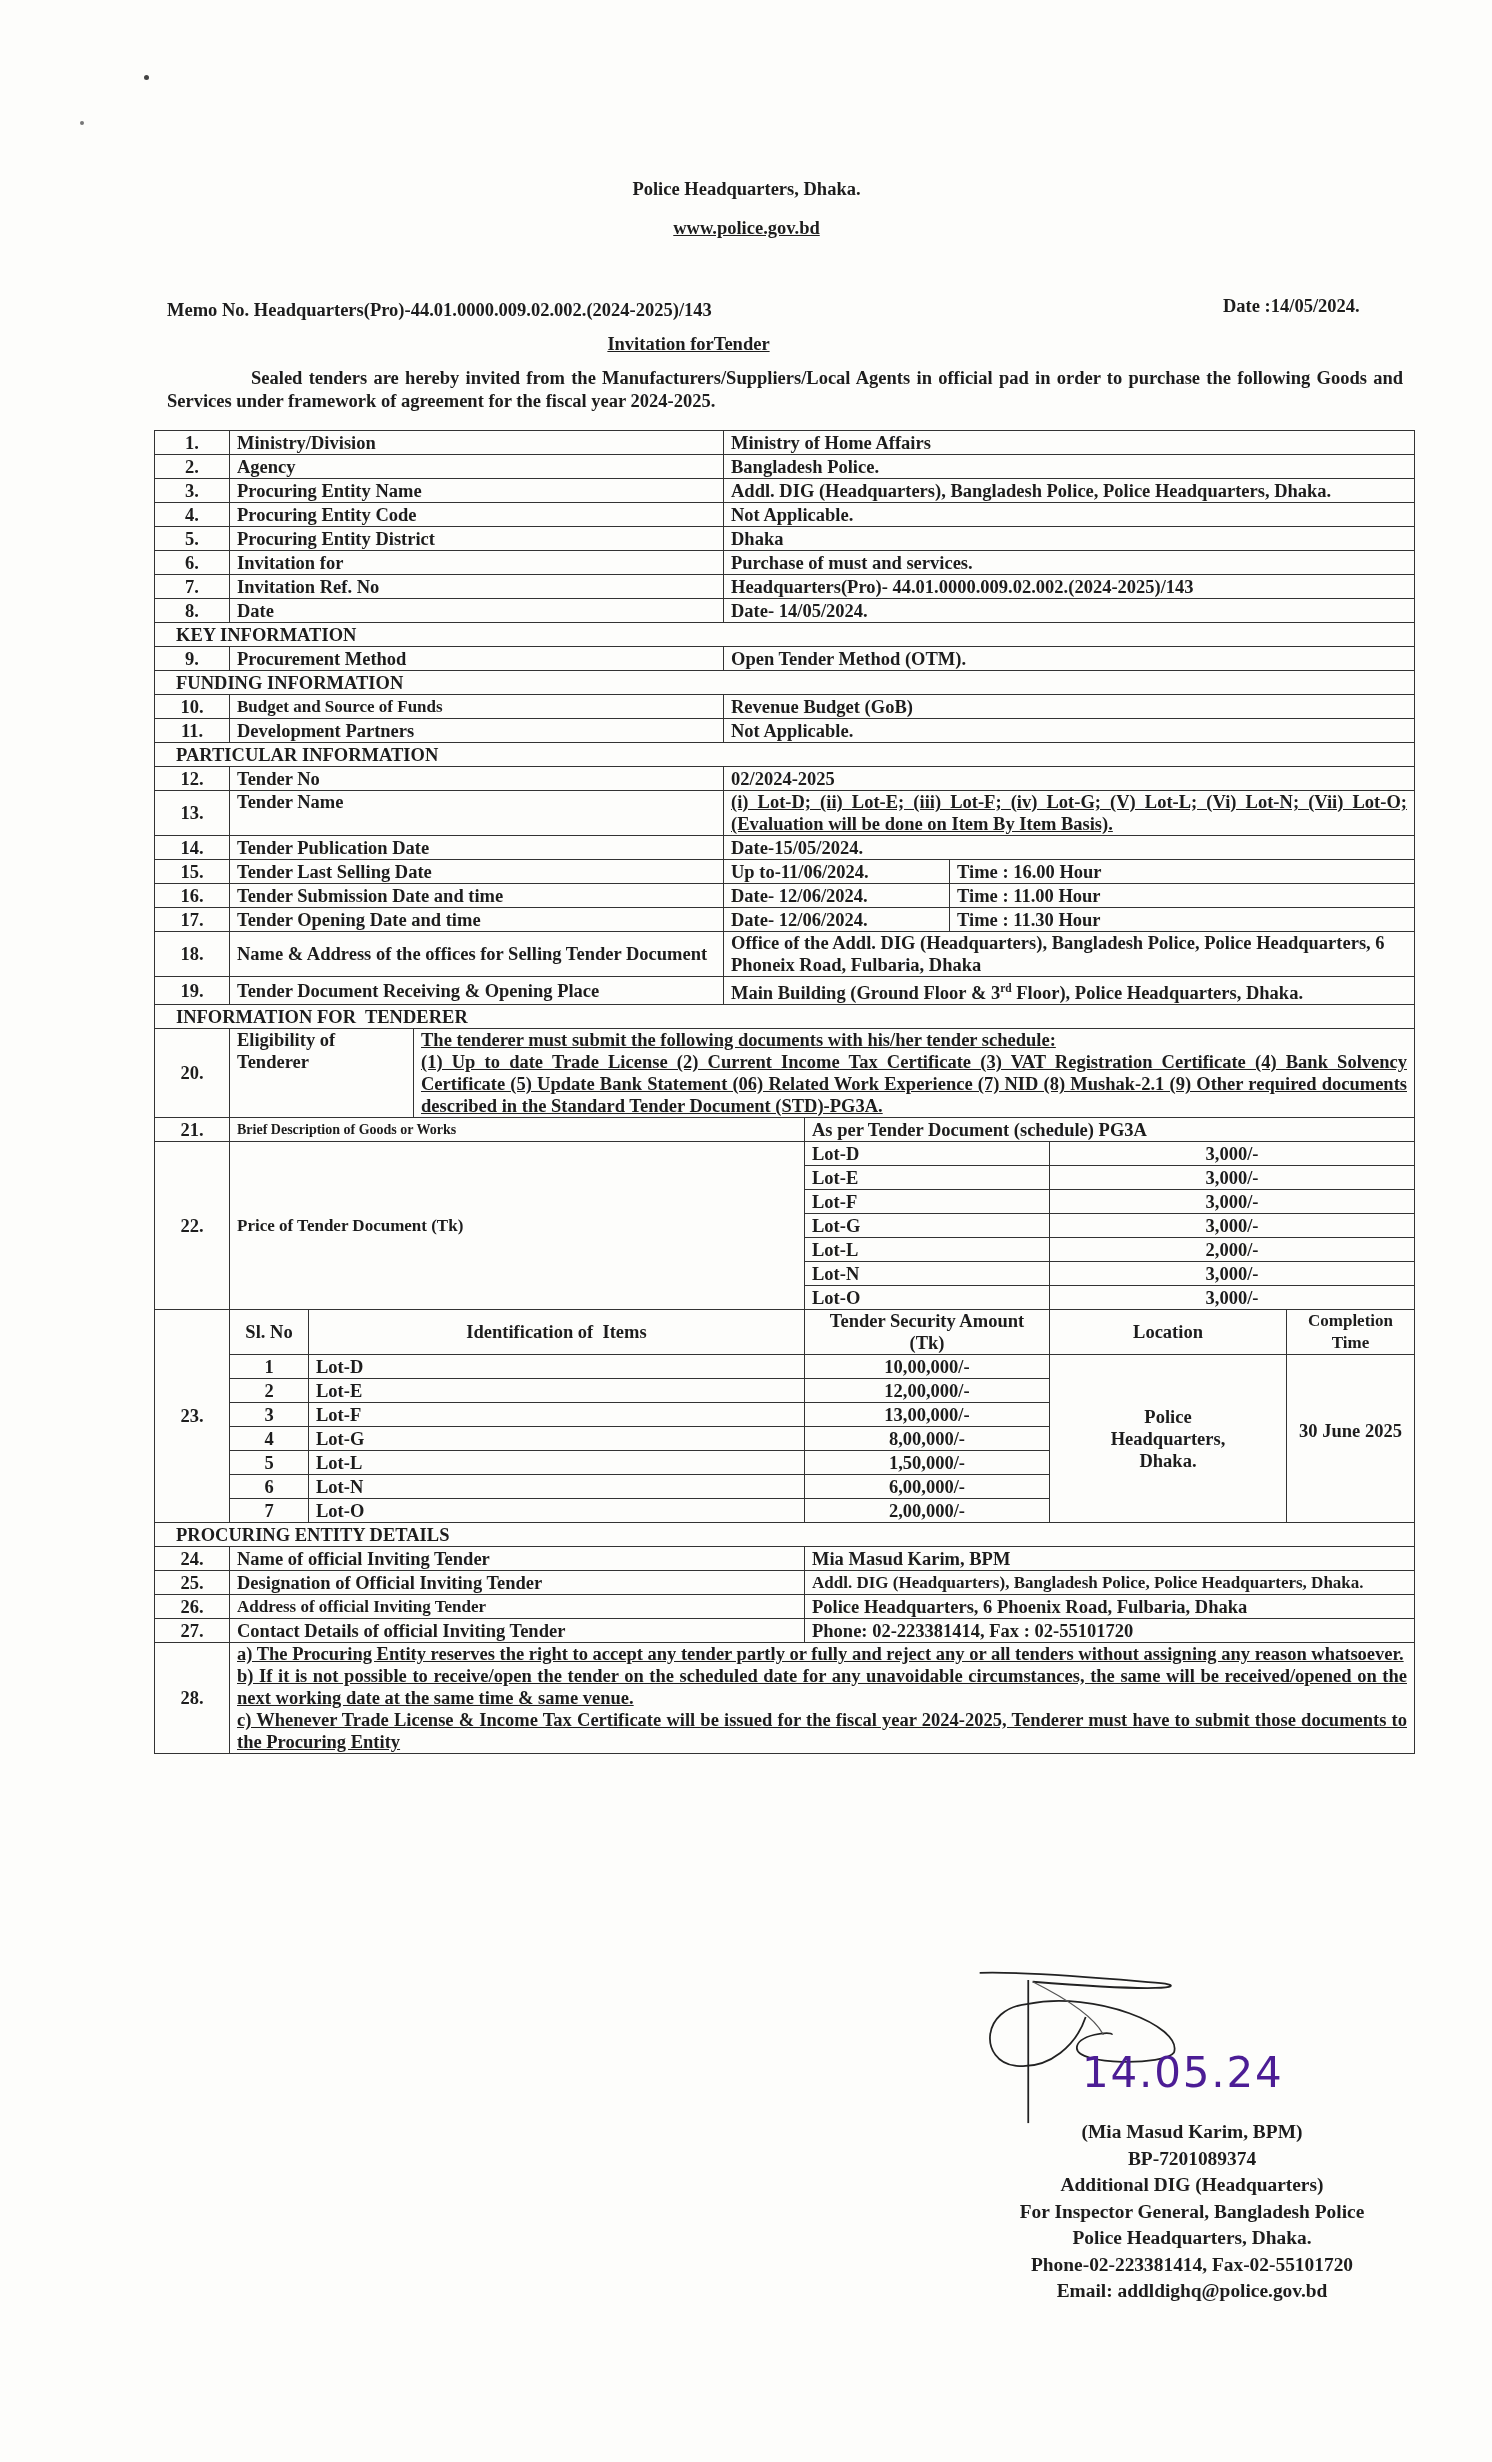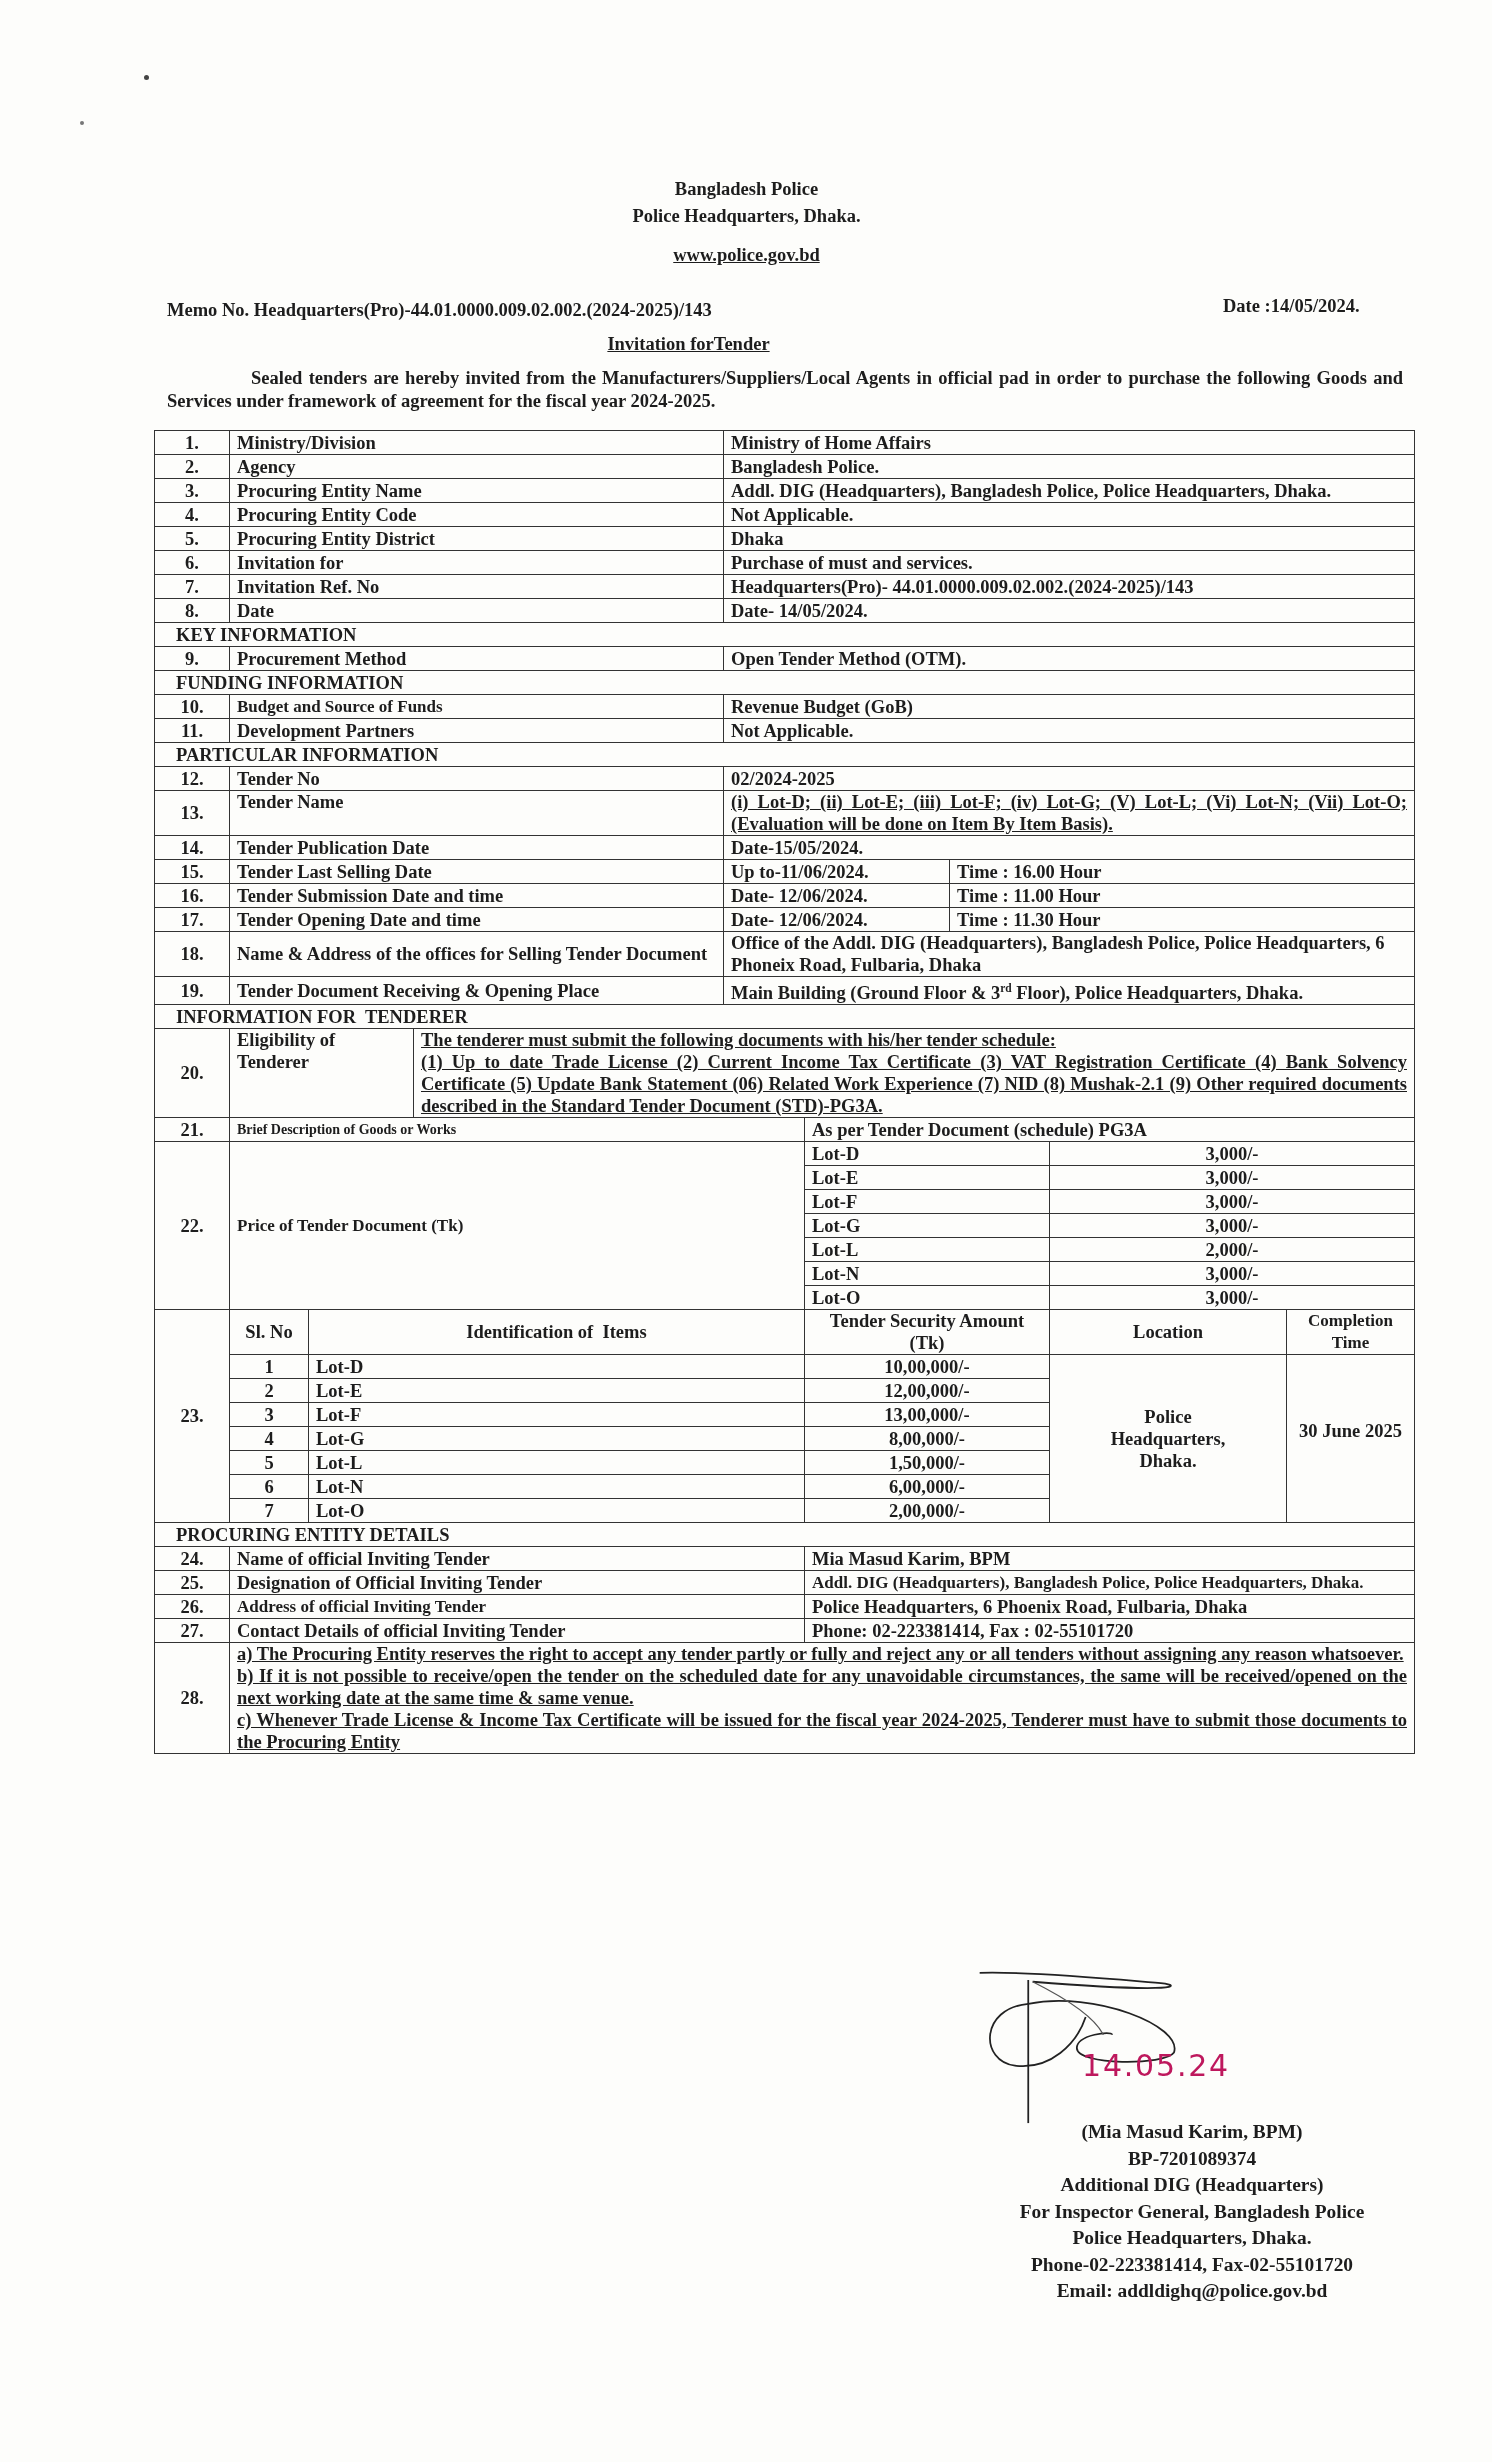--- a/index.html
+++ b/index.html
@@ -16,30 +16,29 @@
   table { border-collapse: collapse; font-size: 18.5px; }
   td { border: 1.8px solid #333; padding: 0 7px; vertical-align: middle; line-height: 22px; }
   #main-table { position: absolute; top: 430px; left: 154px; width: 1261px; }
   .num { text-align: center; width: 57px; padding: 0; }
   .sec td { padding-left: 21px; }
   .h28 td { height: 23px; }
   .center { text-align: center; }
   .just { text-align: justify; text-decoration: underline; }
   .sig-block { position: absolute; left: 936px; top: 2119px; width: 512px; text-align: center; font-size: 19.4px; line-height: 26.5px; }
   .signature { position: absolute; left: 962px; top: 1964px; width: 371px; height: 168px; }
-  .sig-date { position: absolute; left: 1082px; top: 2048px; font-family: "DejaVu Sans", sans-serif; font-weight: normal; font-size: 30px; color: #be185d; letter-spacing: 1.8px; }
+  .sig-date { position: absolute; left: 1082px; top: 2048px; font-family: "DejaVu Sans", sans-serif; font-weight: normal; font-size: 42px; color: #4c1d95; letter-spacing: 1.8px; }
 </style>
 </head>
 <body>
 
 <div class="speck" style="left:144px;top:75px;width:5.3px;height:5.3px;"></div>
 <div class="speck" style="left:80px;top:121px;width:4.4px;height:4.4px;background:#777;"></div>
 
 <div class="hdr" style="top:177px;">
-  <div>Bangladesh Police</div>
   <div>Police Headquarters, Dhaka.</div>
   <div class="link">www.police.gov.bd</div>
 </div>
 
 <div class="memo">Memo No. Headquarters(Pro)-44.01.0000.009.02.002.(2024-2025)/143</div>
 <div class="memo-date">Date :14/05/2024.</div>
 <div class="title">Invitation forTender</div>
 <div class="intro">Sealed tenders are hereby invited from the Manufacturers/Suppliers/Local Agents in official pad in order to purchase the following Goods and Services under framework of agreement for the fiscal year 2024-2025.</div>
 
 <table id="main-table">

